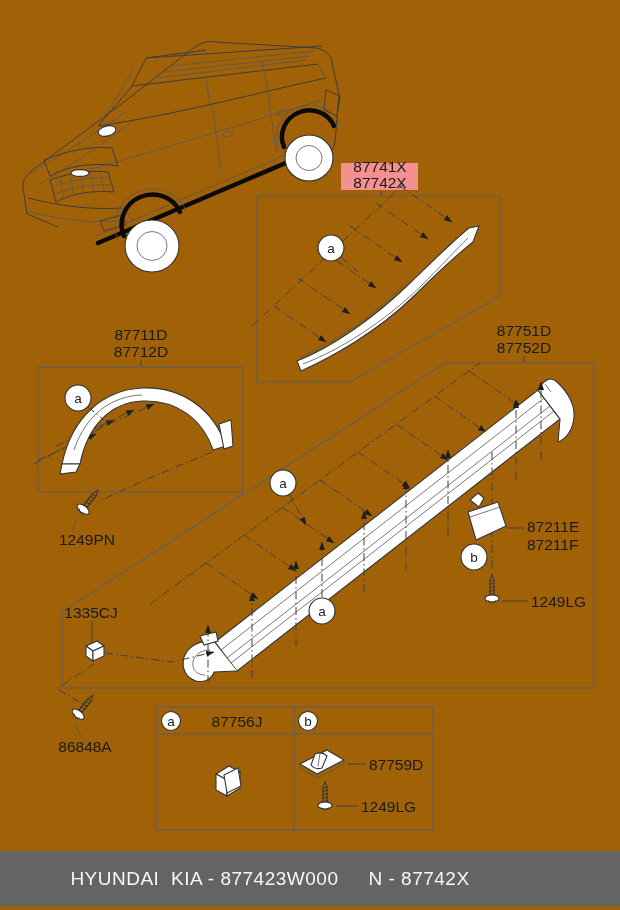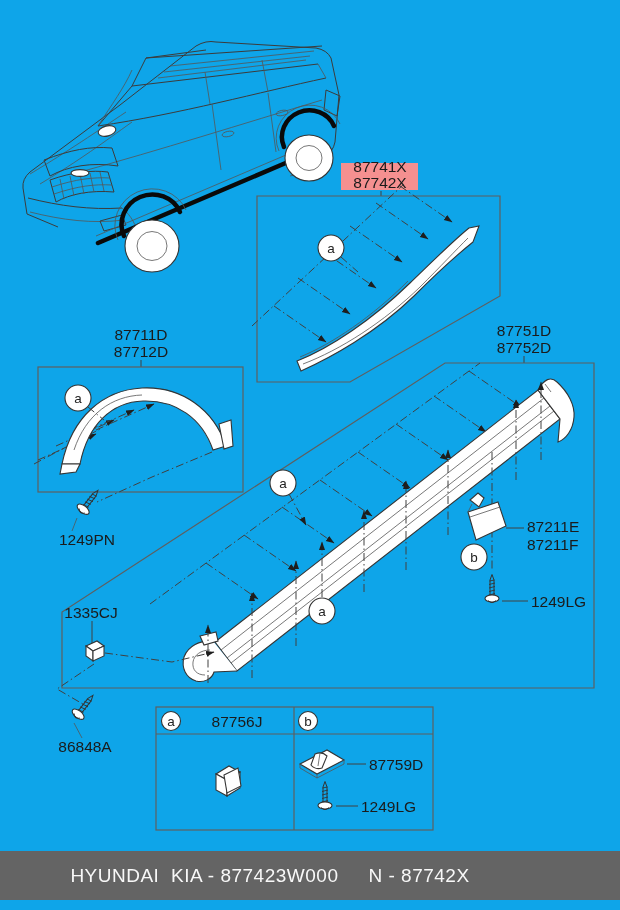--- a/index.html
+++ b/index.html
@@ -1,28 +1,28 @@
 <!DOCTYPE html>
 <html><head>
 <meta charset="utf-8">
 <style>
   html,body{margin:0;padding:0;background:#fff;width:620px;height:910px;overflow:hidden;}
-  .page{position:relative;width:620px;height:910px;background:#0ea5e9;font-family:"Liberation Sans",sans-serif;}
+  .page{position:relative;width:620px;height:910px;background:#a16207;font-family:"Liberation Sans",sans-serif;}
   svg{display:block;}
   .ln{fill:none;stroke:#3c3c3c;stroke-width:1;}
   .lnt{fill:none;stroke:#555;stroke-width:.8;}
   .box{fill:none;stroke:#5f5f5f;stroke-width:1.2;}
   .dd{fill:none;stroke:#404040;stroke-width:1;stroke-dasharray:8 3 1.5 3;}
   .sol{fill:none;stroke:#404040;stroke-width:1;}
   .blk{fill:none;stroke:#0a0a0a;stroke-width:4.5;stroke-linecap:round;}
   .wht{fill:#ffffff;stroke:#353535;stroke-width:1.1;}
   .pl{font-size:15.5px;fill:#1b1b1b;}
   .mk{font-size:13.5px;fill:#222222;}
   .ccl{fill:#ffffff;stroke:#333333;stroke-width:1.1;}
-  .footer{position:absolute;left:0;top:851px;width:620px;height:49px;background:#646464;
+  .footer{position:absolute;left:0;top:851px;width:620px;height:55px;background:#646464;
           display:flex;align-items:center;justify-content:center;}
   .footer-inner{display:flex;gap:30px;transform:translateX(-40px);
           color:#f8f8f8;font-size:19px;letter-spacing:.5px;white-space:pre;}
 </style>
 </head>
 <body>
 
 <div class="page">
 <svg width="620" height="851" viewBox="0 0 620 851">
   <defs>

